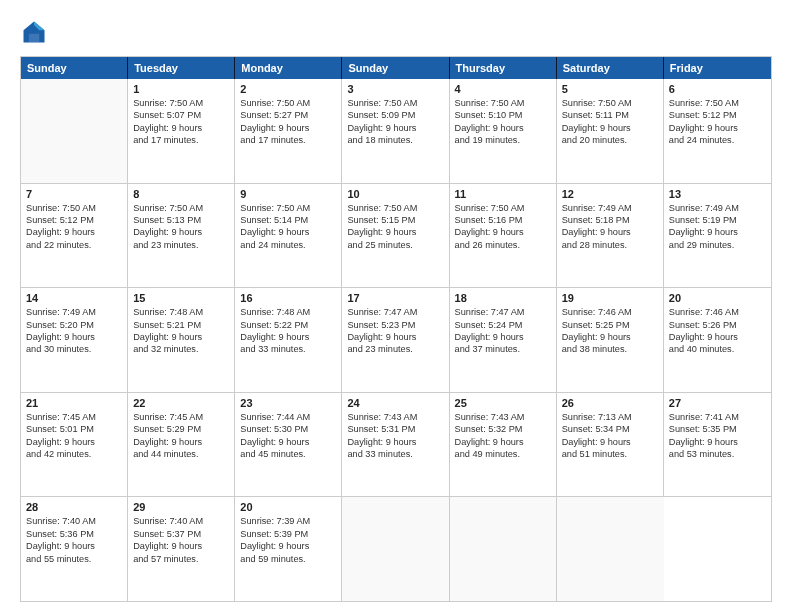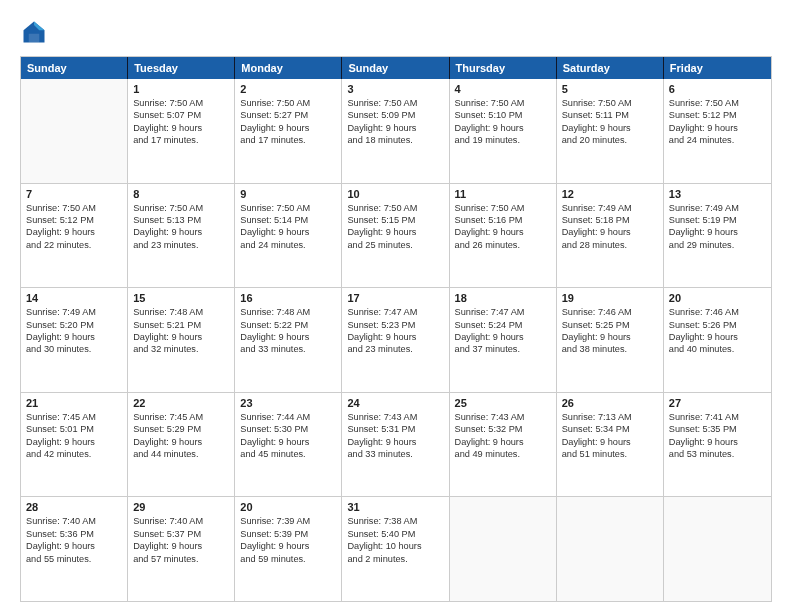--- a/index.html
+++ b/index.html
@@ -355,26 +355,19 @@
             <span class="cell-line">Daylight: 9 hours</span>
             <span class="cell-line">and 57 minutes.</span>
           </div>
           <div class="cal-cell">
             <span class="day-num">20</span>
             <span class="cell-line">Sunrise: 7:39 AM</span>
             <span class="cell-line">Sunset: 5:39 PM</span>
             <span class="cell-line">Daylight: 9 hours</span>
             <span class="cell-line">and 59 minutes.</span>
           </div>
-          <div class="cal-cell">
-            <span class="day-num">31</span>
-            <span class="cell-line">Sunrise: 7:38 AM</span>
-            <span class="cell-line">Sunset: 5:40 PM</span>
-            <span class="cell-line">Daylight: 10 hours</span>
-            <span class="cell-line">and 2 minutes.</span>
-          </div>
           <div class="cal-cell empty"></div>
           <div class="cal-cell empty"></div>
           <div class="cal-cell empty"></div>
         </div>
       </div>
   </div>
 </div>
 
 </body></html>

